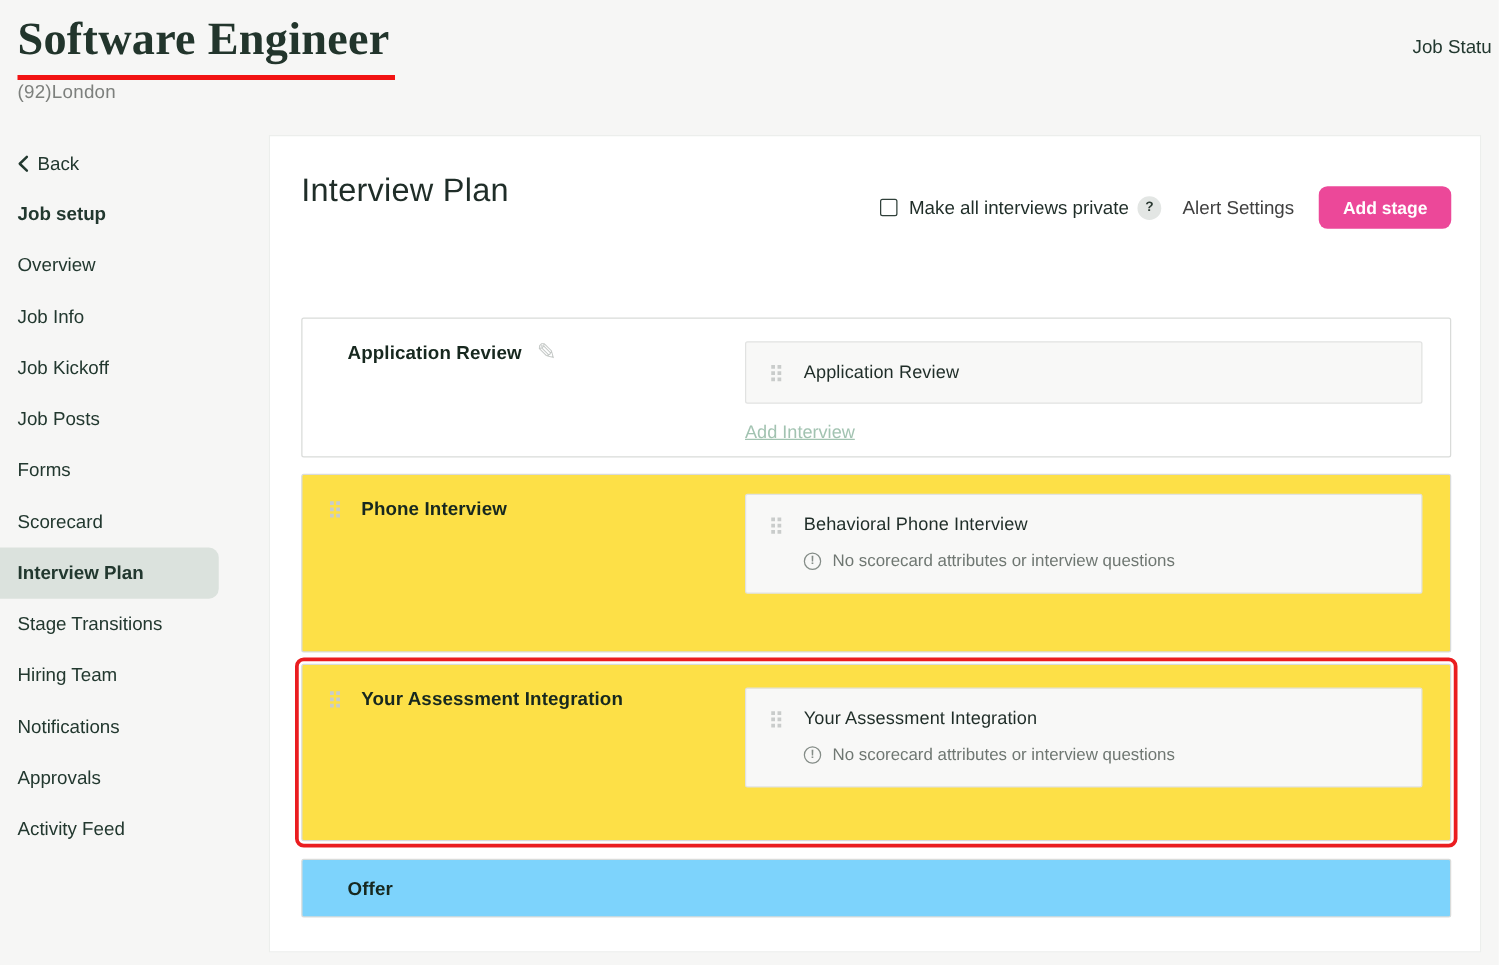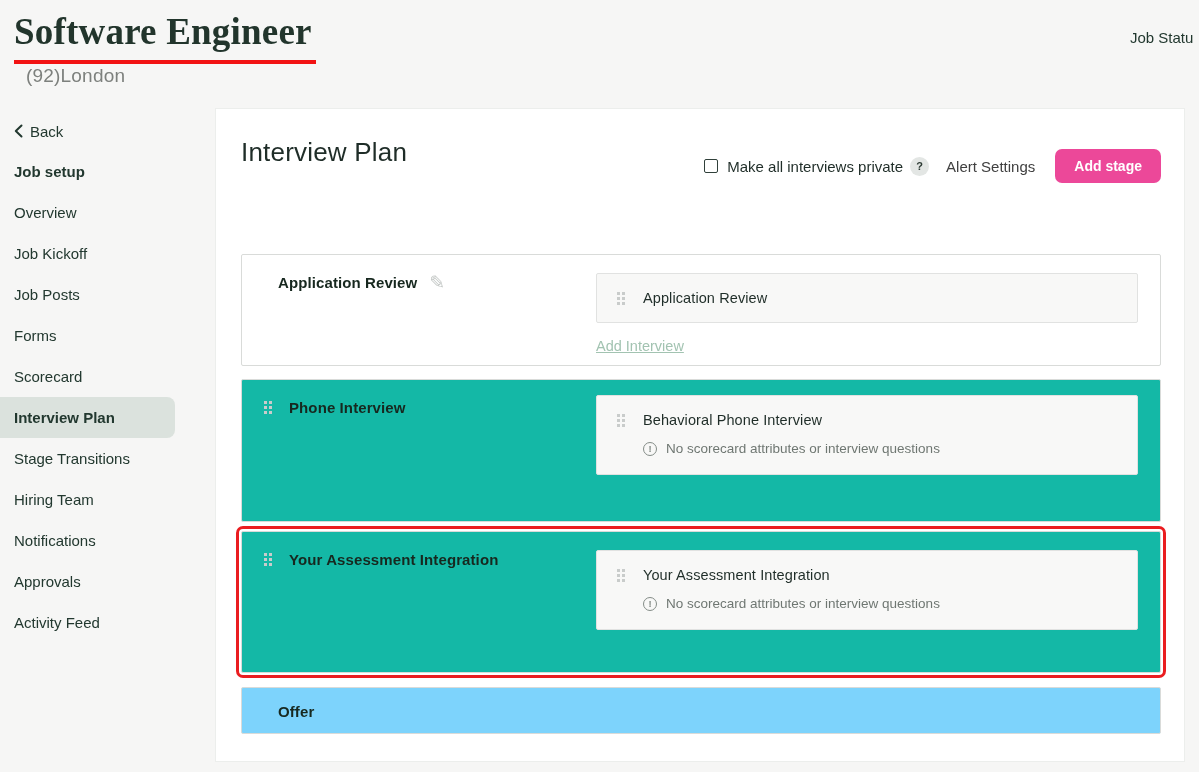--- a/index.html
+++ b/index.html
@@ -17,22 +17,22 @@
     position: absolute; left: 14px; top: 10px;
     font-family: "Liberation Serif", "DejaVu Serif", serif;
     font-size: 37px; font-weight: 700; letter-spacing: 0.2px;
     color: #22352c;
   }
   .title-underline {
     position: absolute; left: 14px; top: 60px;
     width: 302px; height: 4px; background: #f21313;
   }
   .job-subtitle {
-    position: absolute; left: 26px; top: 65px;
-    font-size: 19px; color: #7d807d; letter-spacing: 0.2px;
+    position: absolute; left: 14px; top: 65px;
+    font-size: 15px; color: #7d807d; letter-spacing: 0.2px;
   }
   .job-status {
     position: absolute; left: 1130px; top: 29px;
     font-size: 15px; color: #22382f; white-space: nowrap; cursor: pointer;
   }
 
   
   .sidebar { position: absolute; left: 0; top: 120px; width: 200px; }
   .back-link {
     display: flex; align-items: center; gap: 7px;
@@ -91,21 +91,21 @@
   .tab {
     font-size: 15px; color: #5d6c65; margin-right: 23px;
     padding-bottom: 13px; cursor: pointer; border-bottom: 3px solid transparent;
   }
   .tab.active { color: #1f2d28; border-bottom-color: #1a5d40; }
   .tab-divider { height: 1px; background: #dedfde; margin-top: -1px; }
 
   
   .stages { position: absolute; left: 25px; top: 145px; width: 920px; }
   .stage {
-    position: relative; background: #14b8a6;
+    position: relative; background: #fde047;
     border: 1px solid #d9dbd9; border-radius: 2px;
   }
   .stage:nth-child(1) { height: 112px; margin-bottom: 13px; background:#fff; }
   .stage:nth-child(2) { height: 143px; margin-bottom: 9px; }
   .stage:nth-child(3) { height: 142px; margin-bottom: 14px;
     outline: 3px solid #ea1d20; outline-offset: 2px; }
   .stage:nth-child(4) { height: 47px; margin-bottom: 0; background:#7dd3fc; }
 
   .stage-title {
     position: absolute; top: 19px; font-size: 15px; font-weight: 700;
@@ -162,20 +162,21 @@
   <nav class="sidebar">
     <div class="back-link">
       <svg width="9" height="14" viewBox="0 0 9 14">
         <polyline points="7.5,1.5 1.8,7 7.5,12.5" fill="none" stroke="#22382f" stroke-width="2" stroke-linecap="round" stroke-linejoin="round"></polyline>
       </svg>
       <span>Back</span>
     </div>
     <ul class="side-list" id="side-list">
         <li class="side-item heading">Job setup</li>
         <li class="side-item">Overview</li>
+        <li class="side-item">Job Info</li>
         <li class="side-item">Job Kickoff</li>
         <li class="side-item">Job Posts</li>
         <li class="side-item">Forms</li>
         <li class="side-item">Scorecard</li>
         <li class="side-item active">Interview Plan</li>
         <li class="side-item">Stage Transitions</li>
         <li class="side-item">Hiring Team</li>
         <li class="side-item">Notifications</li>
         <li class="side-item">Approvals</li>
         <li class="side-item">Activity Feed</li>

